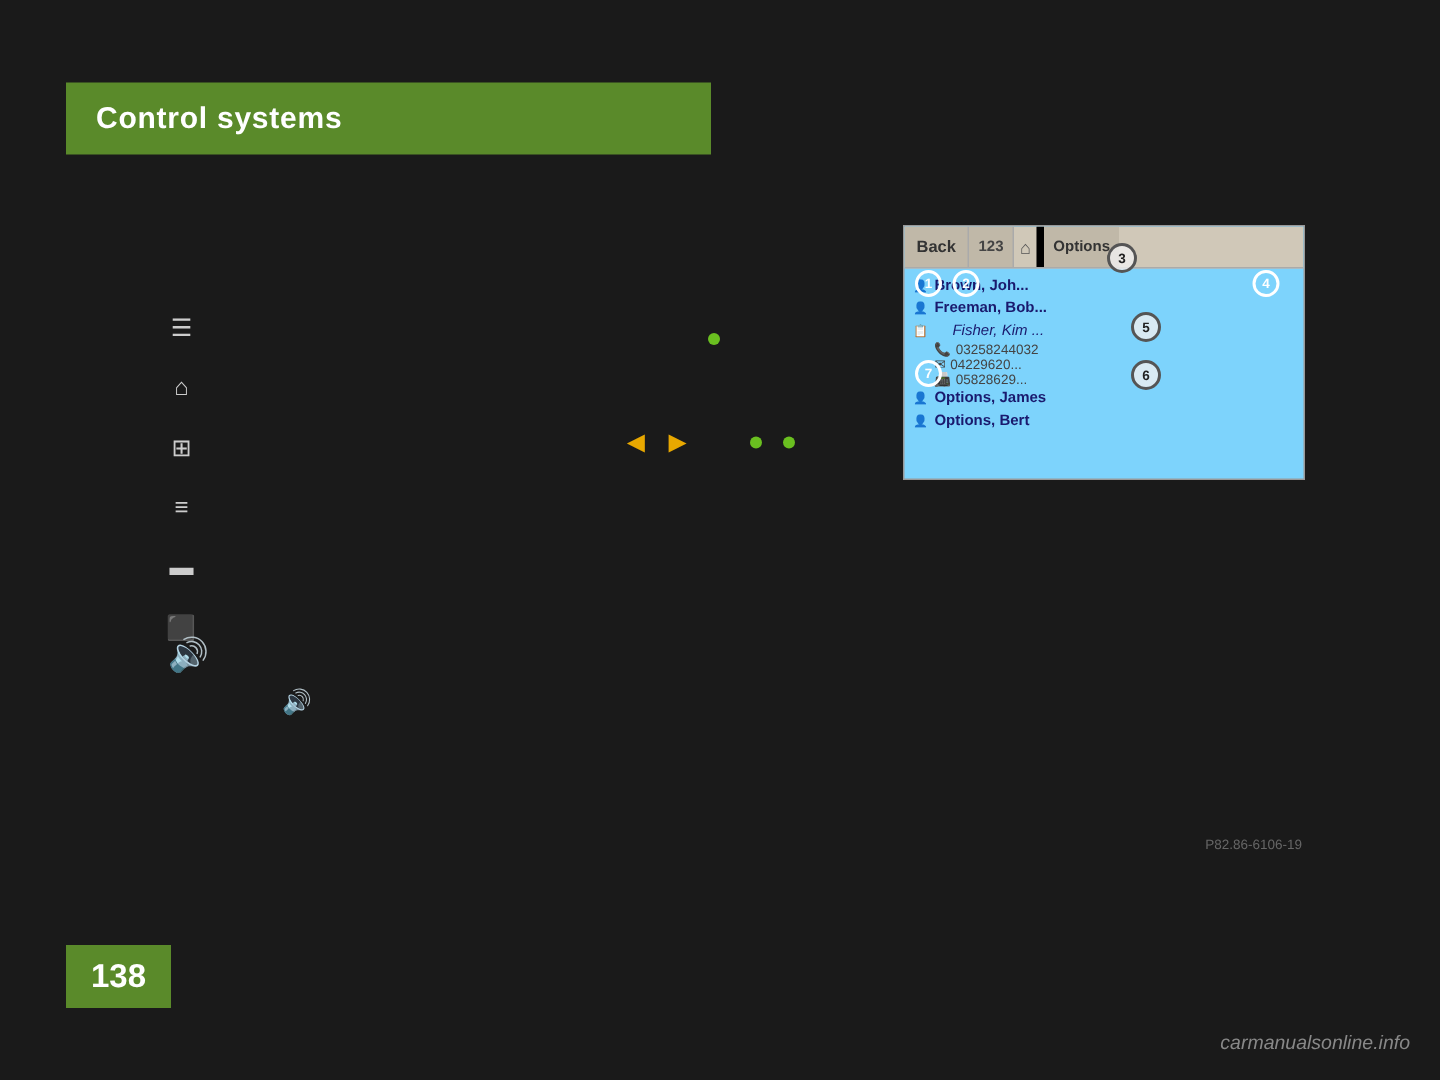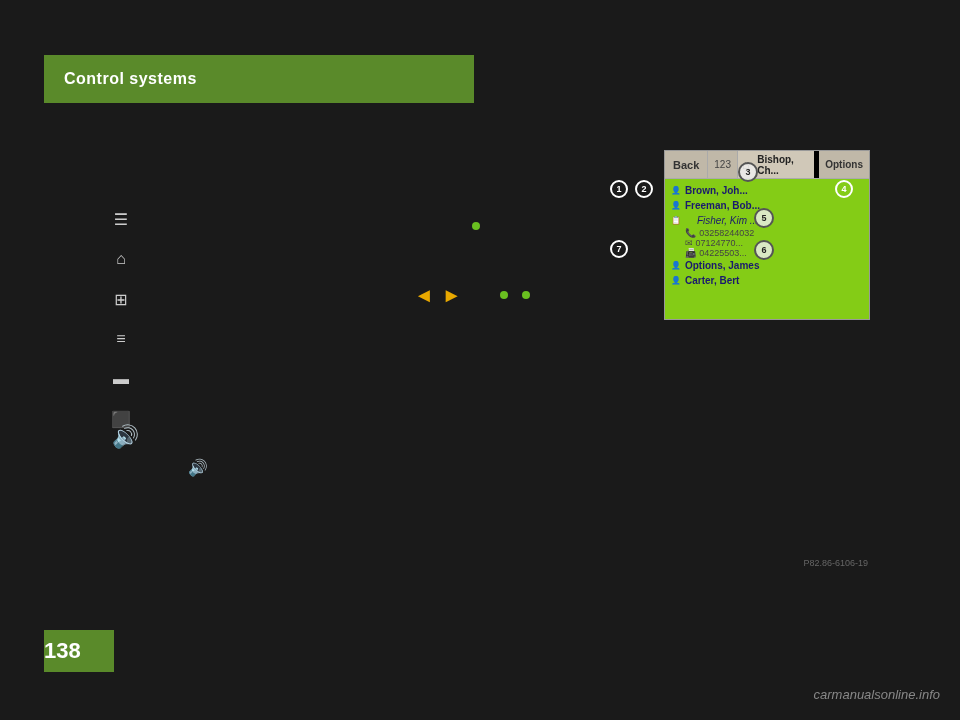--- a/index.html
+++ b/index.html
@@ -28,21 +28,21 @@
       width: 430px;
       height: 48px;
       background: #5a8a2a;
       display: flex;
       align-items: center;
       padding-left: 20px;
     }
 
     .header-title {
       color: #ffffff;
-      font-size: 16px;
+      font-size: 20px;
       font-weight: bold;
       letter-spacing: 0.5px;
     }
 
     
     .icons-column {
       position: absolute;
       top: 210px;
       left: 110px;
       display: flex;
@@ -112,21 +112,21 @@
     
     .page-number {
       position: absolute;
       bottom: 48px;
       left: 44px;
       width: 70px;
       height: 42px;
       background: #5a8a2a;
       display: flex;
       align-items: center;
-      justify-content: flex-start;
+      justify-content: center;
       color: #ffffff;
       font-size: 22px;
       font-weight: bold;
     }
 
     
     .watermark {
       position: absolute;
       bottom: 18px;
       right: 20px;
@@ -134,23 +134,23 @@
       font-size: 13px;
       font-style: italic;
       margin-top: 19px;
     }
 
     
     .info-panel {
       position: absolute;
       top: 150px;
       right: 90px;
-      width: 206px;
+      width: 268px;
       height: 170px;
-      background: #84cc16;
+      background: #7dd3fc;
       border: 1px solid #999;
       overflow: hidden;
     }
 
     
     .panel-header {
       display: flex;
       align-items: stretch;
       height: 28px;
       background: #d0c8b8;
@@ -169,20 +169,21 @@
     }
 
     .panel-123 {
       background: #c0b8a8;
       padding: 0 6px;
       display: flex;
       align-items: center;
       font-size: 10px;
       color: #444;
       border-right: 1px solid #aaa;
+      font-weight: bold;
     }
 
     .panel-home-icon {
       display: flex;
       align-items: center;
       padding: 0 4px;
       font-size: 12px;
       color: #555;
     }
 
@@ -319,21 +320,20 @@
 
 <div class="speaker-icon-large">🔊</div>
 <div class="speaker-icon-small">🔊</div>
 
 <div class="info-panel">
 
   <div class="panel-header">
     <div class="panel-back">Back</div>
     <div class="panel-123">123</div>
     <div class="panel-home-icon">⌂</div>
-    <div class="panel-address">Bishop, Ch...</div>
     <div class="panel-options">Options</div>
   </div>
 
   <div class="panel-contacts">
     <div class="contact-item">
       <span class="phone-icon">👤</span>
       <span class="contact-name">Brown, Joh...</span>
     </div>
     <div class="contact-item">
       <span class="phone-icon">👤</span>
@@ -342,33 +342,33 @@
     <div class="contact-item">
       <span class="phone-icon">📋</span>
       <span class="contact-name italic">Fisher, Kim ...</span>
     </div>
     <div class="contact-sub">
       <span>📞</span>
       <span>03258244032</span>
     </div>
     <div class="contact-sub">
       <span>✉</span>
-      <span>07124770...</span>
+      <span>04229620...</span>
     </div>
     <div class="contact-sub">
       <span>📠</span>
-      <span>04225503...</span>
+      <span>05828629...</span>
     </div>
     <div class="contact-item">
       <span class="phone-icon">👤</span>
       <span class="contact-name">Options, James</span>
     </div>
     <div class="contact-item">
       <span class="phone-icon">👤</span>
-      <span class="contact-name">Carter, Bert</span>
+      <span class="contact-name">Options, Bert</span>
     </div>
   </div>
 </div>
 
 <div class="panel-ref">P82.86-6106-19</div>
 
 <div class="circle-num circle-1">
     <span>1</span>
   </div>
 <div class="circle-num circle-2">

